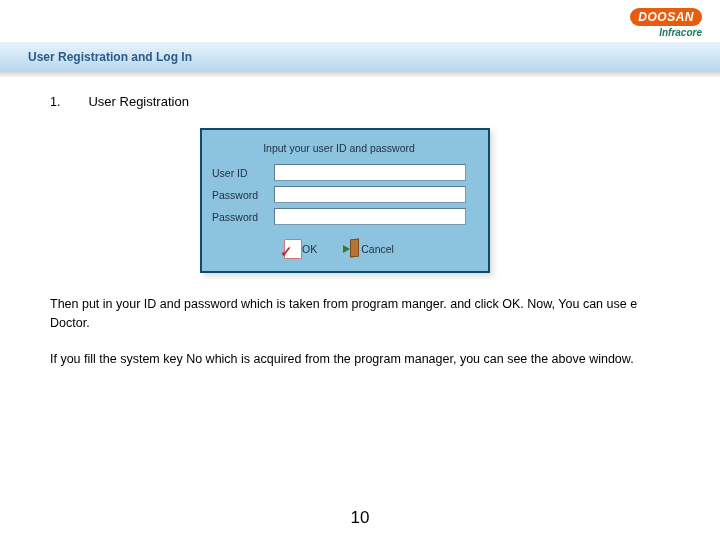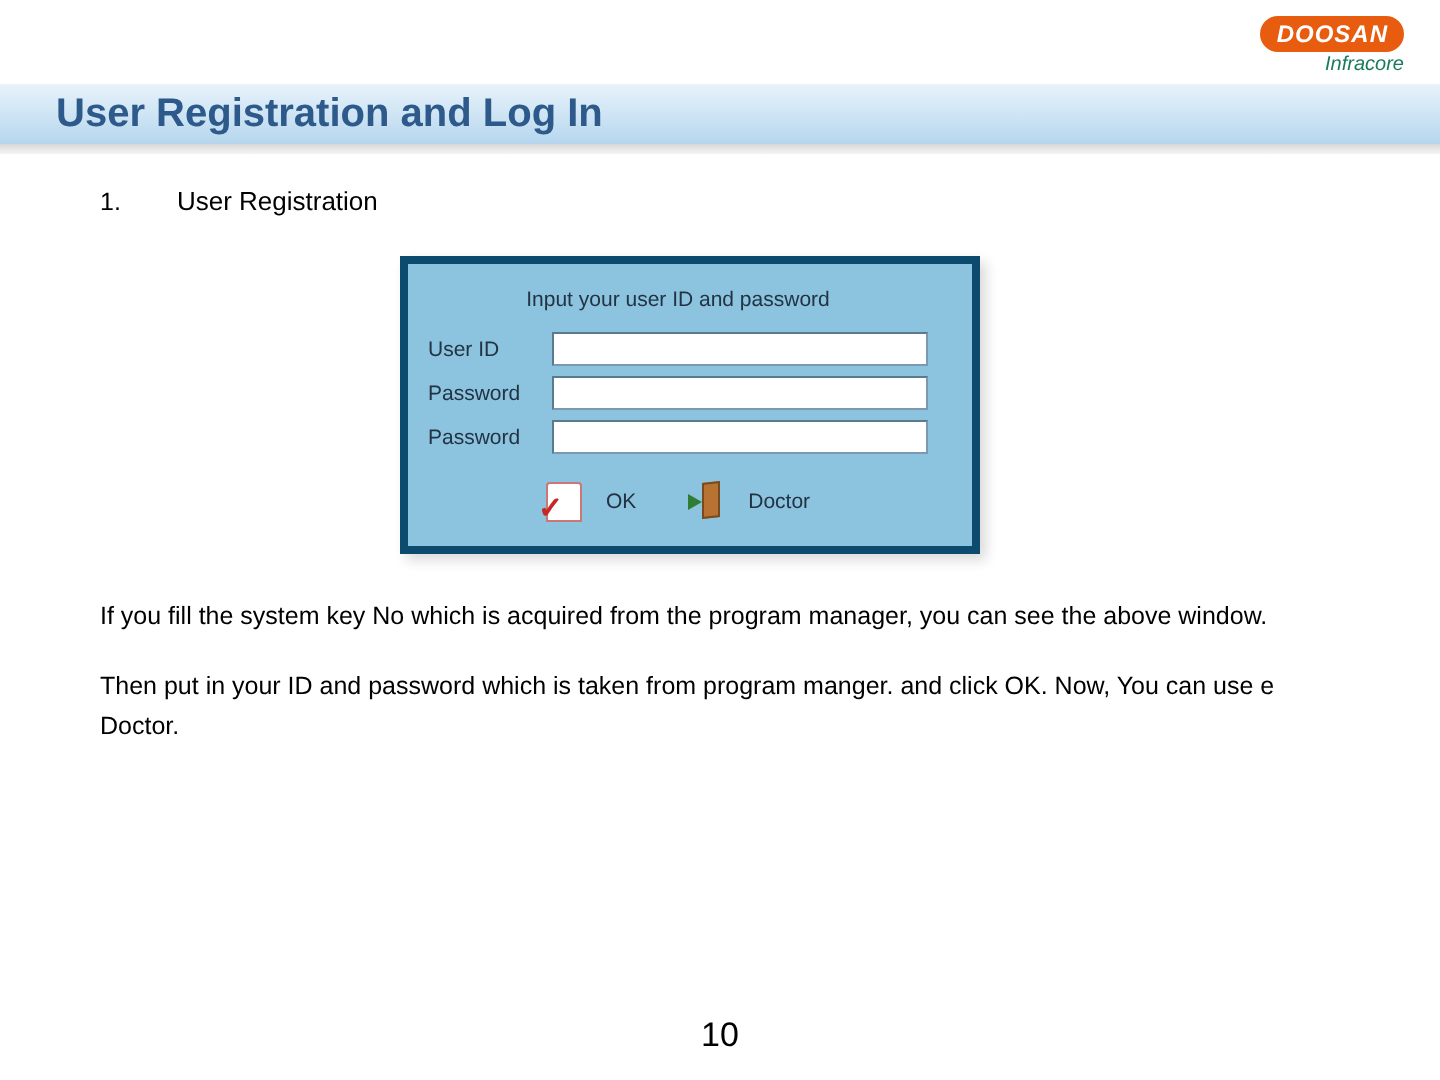--- a/index.html
+++ b/index.html
@@ -24,39 +24,39 @@
     font-weight: bold;
     font-style: italic;
     font-size: 12px;
     padding: 3px 8px;
     border-radius: 9px;
     display: inline-block;
     letter-spacing: 0.5px;
   }
   .logo-sub {
     color: #1a7a5c;
-    font-weight: normal;
+    font-weight: bold;
     font-style: italic;
     font-size: 10px;
     margin-top: 2px;
   }
   .title-bar {
     position: absolute;
     top: 42px;
     left: 0;
     right: 0;
     height: 30px;
     background: linear-gradient(#e8f3fb, #b6d6ee);
     padding-left: 28px;
     display: flex;
     align-items: center;
   }
   .title-bar h1 {
     color: #2d5a8a;
-    font-size: 20px;
+    font-size: 12px;
     font-weight: bold;
   }
   .divider {
     position: absolute;
     top: 72px;
     left: 0;
     right: 0;
     height: 5px;
     background: linear-gradient(#d8d8d8, #f5f5f5);
   }
@@ -73,21 +73,21 @@
   }
   .section-title {
     font-size: 13px;
   }
   .dialog-wrap {
     margin: 18px 0 22px 150px;
   }
   .dialog {
     width: 290px;
     background: #8cc3de;
-    border: 4px solid #0c4a6e;
+    border: 2px solid #0c4a6e;
     padding: 8px 22px 12px 10px;
     font-size: 10.5px;
     color: #223344;
     box-shadow: 3px 3px 6px rgba(0,0,0,0.15);
   }
   .dialog-head {
     text-align: center;
     padding: 4px 0 10px 0;
     font-size: 10.5px;
   }
@@ -110,21 +110,21 @@
   }
   .btn-row {
     display: flex;
     justify-content: center;
     gap: 30px;
     margin-top: 14px;
   }
   .btn {
     display: flex;
     align-items: center;
-    gap: 12px;
+    gap: 0;
     font-size: 10.5px;
     cursor: pointer;
   }
   .ok-icon {
     width: 18px; height: 20px;
     background: #fff;
     border: 1px solid #c77;
     border-radius: 2px 2px 0 0;
     position: relative;
   }
@@ -207,23 +207,23 @@
       <div class="btn-row">
         <div class="btn">
           <span class="ok-icon"></span>
           <span>OK</span>
         </div>
         <div class="btn">
           <span class="cancel-icon">
             <span class="door"></span>
               <span class="arrow"></span>
           </span>
-          <span>Doctor</span>
+          <span>Cancel</span>
         </div>
       </div>
     </div>
   </div>
 
+  <p class="para">Then put in your ID and password which is taken from program manger. and click OK. Now, You can use e Doctor.</p>
   <p class="para">If you fill the system key No which is acquired from the program manager, you can see the above window.</p>
-  <p class="para">Then put in your ID and password which is taken from program manger. and click OK. Now, You can use e Doctor.</p>
 </div>
 
 <div class="page-num">10</div>
 
 </body></html>

